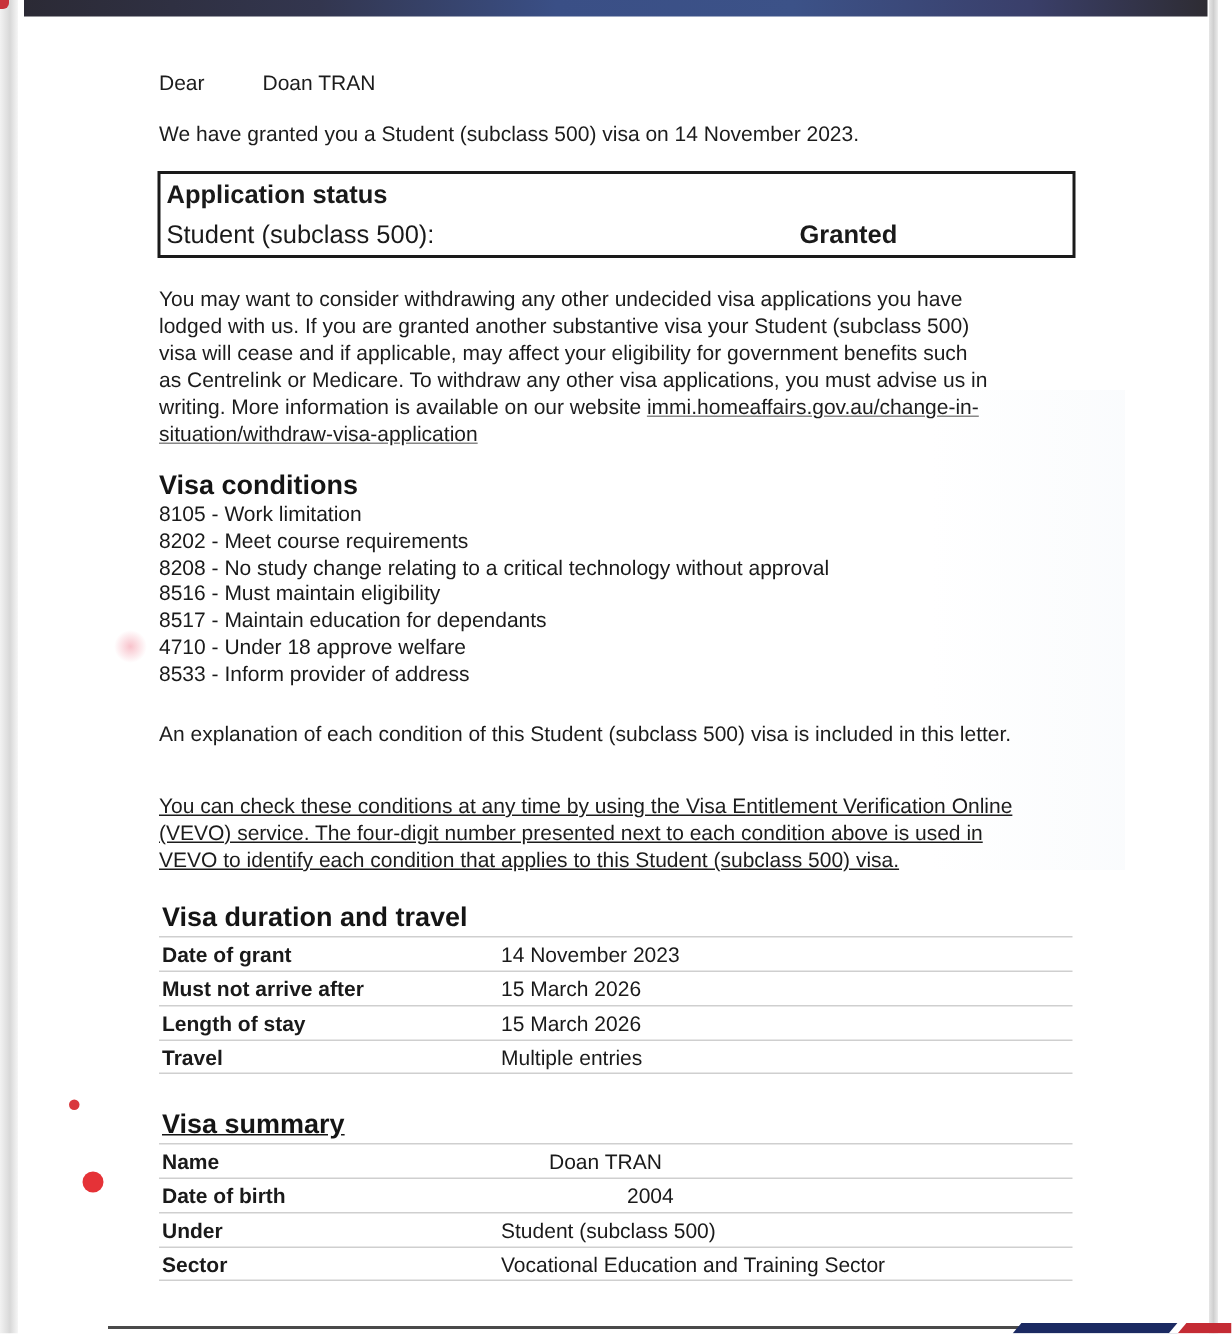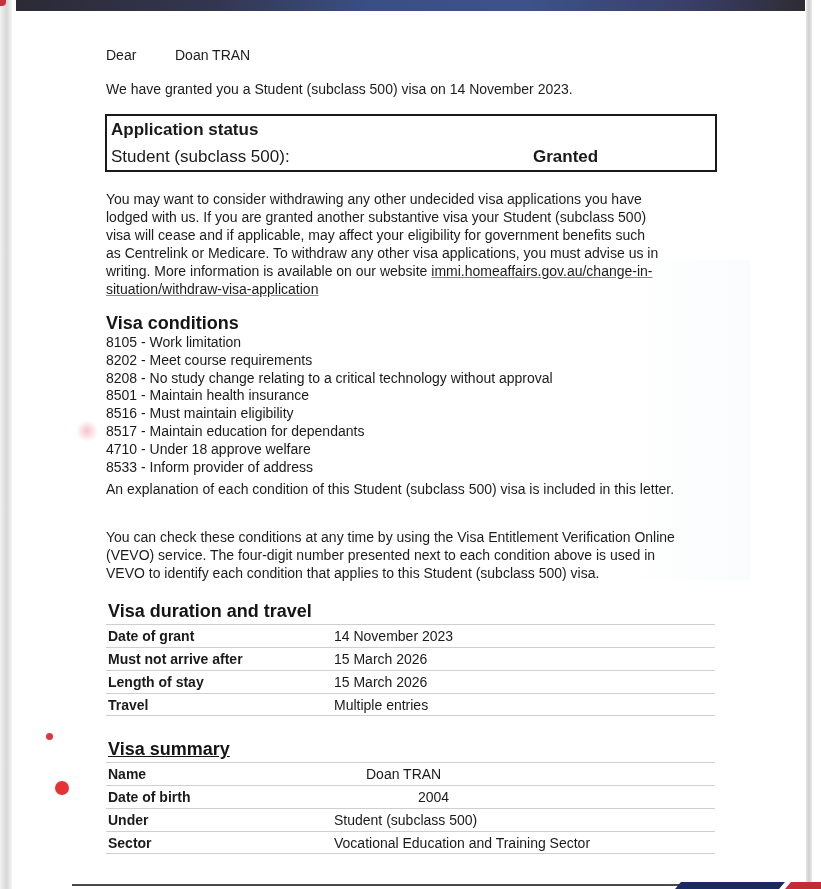--- a/index.html
+++ b/index.html
@@ -36,21 +36,21 @@
   .withdraw-para { top: 190px; width: 600px; }
   .withdraw-para .line { display: block; white-space: nowrap; }
   .link { text-decoration: underline; text-decoration-color: #888; }
 
   .h2 { position: absolute; left: 106px; font-size: 18px; font-weight: bold; line-height: 22px; white-space: nowrap; color: #151515; }
   .cond-title { top: 312px; text-align: center; }
   .cond-list { position: absolute; left: 106px; top: 334px; font-size: 14px; line-height: 17.8px; }
   .cond-item { white-space: nowrap; }
 
   .explain { top: 480px; white-space: nowrap; }
-  .vevo { top: 528px; width: 620px; }
+  .vevo { top: 528px; width: 620px; text-decoration: underline; }
   .vevo .line { display: block; white-space: nowrap; }
 
   .dur-title { top: 600px; left: 108px; }
   .sum-title { top: 738px; left: 108px; text-decoration: underline; }
   .kv-table { position: absolute; left: 106px; width: 609px; }
   .kv-row { position: relative; height: 23px; border-top: 1px solid #cfcfcf; }
   .kv-row:last-child { border-bottom: 1px solid #cfcfcf; }
   .kv-key { position: absolute; left: 2px; top: 3px; font-size: 14px; font-weight: bold; line-height: 17px; white-space: nowrap; }
   .kv-val { position: absolute; top: 3px; font-size: 14px; line-height: 17px; white-space: nowrap; }
   .dur-table { top: 624px; }
@@ -88,21 +88,20 @@
   <span class="line">as Centrelink or Medicare. To withdraw any other visa applications, you must advise us in</span>
   <span class="line"><span>writing. More information is available on our website </span><span class="link">immi.homeaffairs.gov.au/change-in-</span></span>
   <span class="line link">situation/withdraw-visa-application</span>
 </div>
 
 <div class="h2 cond-title">Visa conditions</div>
 <div class="cond-list">
   <div class="cond-item">8105 - Work limitation</div>
   <div class="cond-item">8202 - Meet course requirements</div>
   <div class="cond-item">8208 - No study change relating to a critical technology without approval</div>
-  <div class="cond-item">8501 - Maintain health insurance</div>
   <div class="cond-item">8516 - Must maintain eligibility</div>
   <div class="cond-item">8517 - Maintain education for dependants</div>
   <div class="cond-item">4710 - Under 18 approve welfare</div>
   <div class="cond-item">8533 - Inform provider of address</div>
 </div>
 
 <div class="para explain">An explanation of each condition of this Student (subclass 500) visa is included in this letter.</div>
 <div class="para vevo">
   <span class="line">You can check these conditions at any time by using the Visa Entitlement Verification Online</span>
   <span class="line">(VEVO) service. The four-digit number presented next to each condition above is used in</span>

